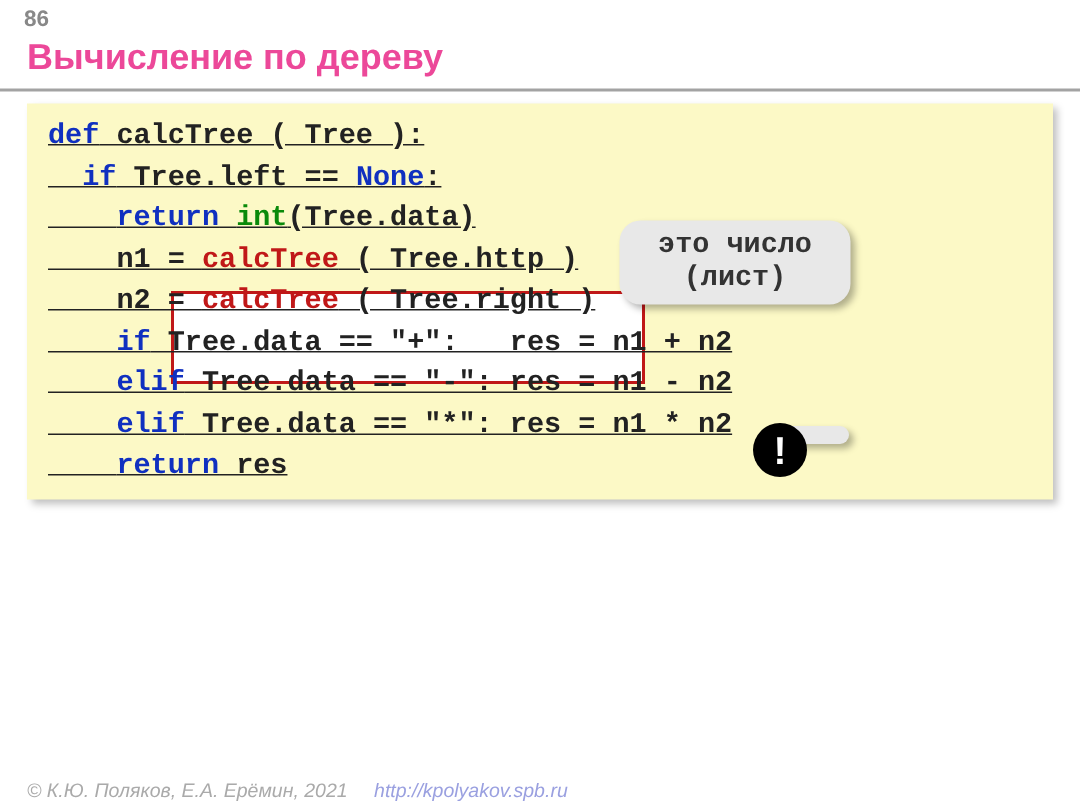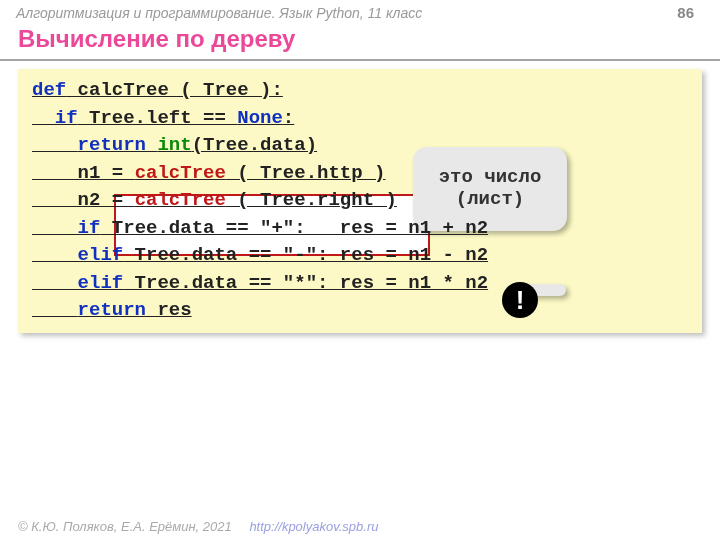--- a/index.html
+++ b/index.html
@@ -62,21 +62,21 @@
     background: #fff;
     border: 2px solid #c01818;
     z-index: 0;
   }
   .rel { position: relative; z-index: 1; }
   .callout {
     position: absolute;
     background: #e8e8e8;
     border-radius: 14px;
     box-shadow: 3px 3px 5px rgba(0,0,0,0.3);
-    padding: 20px 16px;
+    padding: 6px 16px;
     font-size: 19px;
     color: #333;
     text-align: center;
     line-height: 1.15;
   }
   .callout1 { left: 395px; top: 78px; width: 122px; }
   .callout2 {
     left: 490px;
     top: 215px;
     padding: 6px 14px 6px 44px;
@@ -108,21 +108,20 @@
   }
   .footer .url {
     color: #9aa0e0;
     margin-left: 14px;
   }
 </style>
 </head>
 <body>
 
 <div class="header">
-  <span class="breadcrumb">Алгоритмизация и программирование. Язык Python, 11 класс</span>
   <span class="page-num">86</span>
 </div>
 
 <div class="title">Вычисление по дереву</div>
 
 <div class="code-block">
   <div class="highlight-box"></div>
 
   <span class="li rel"><span class="kw">def</span><span class="txt"> calcTree ( Tree ):</span></span>
   <span class="li rel"><span class="kw">  if</span><span class="txt"> Tree.left == </span><span class="kw">None</span><span class="txt">:</span></span>

